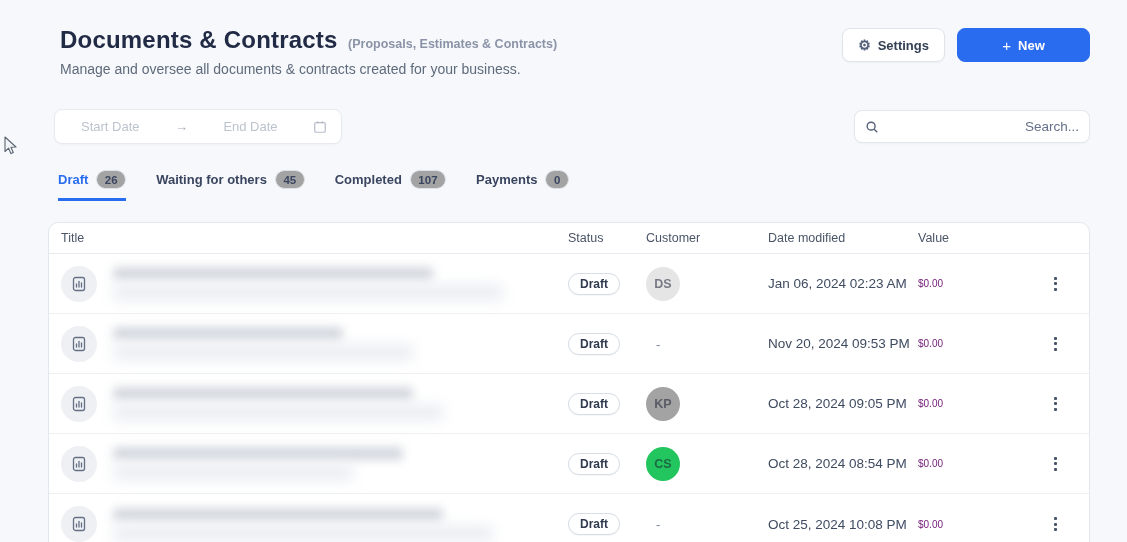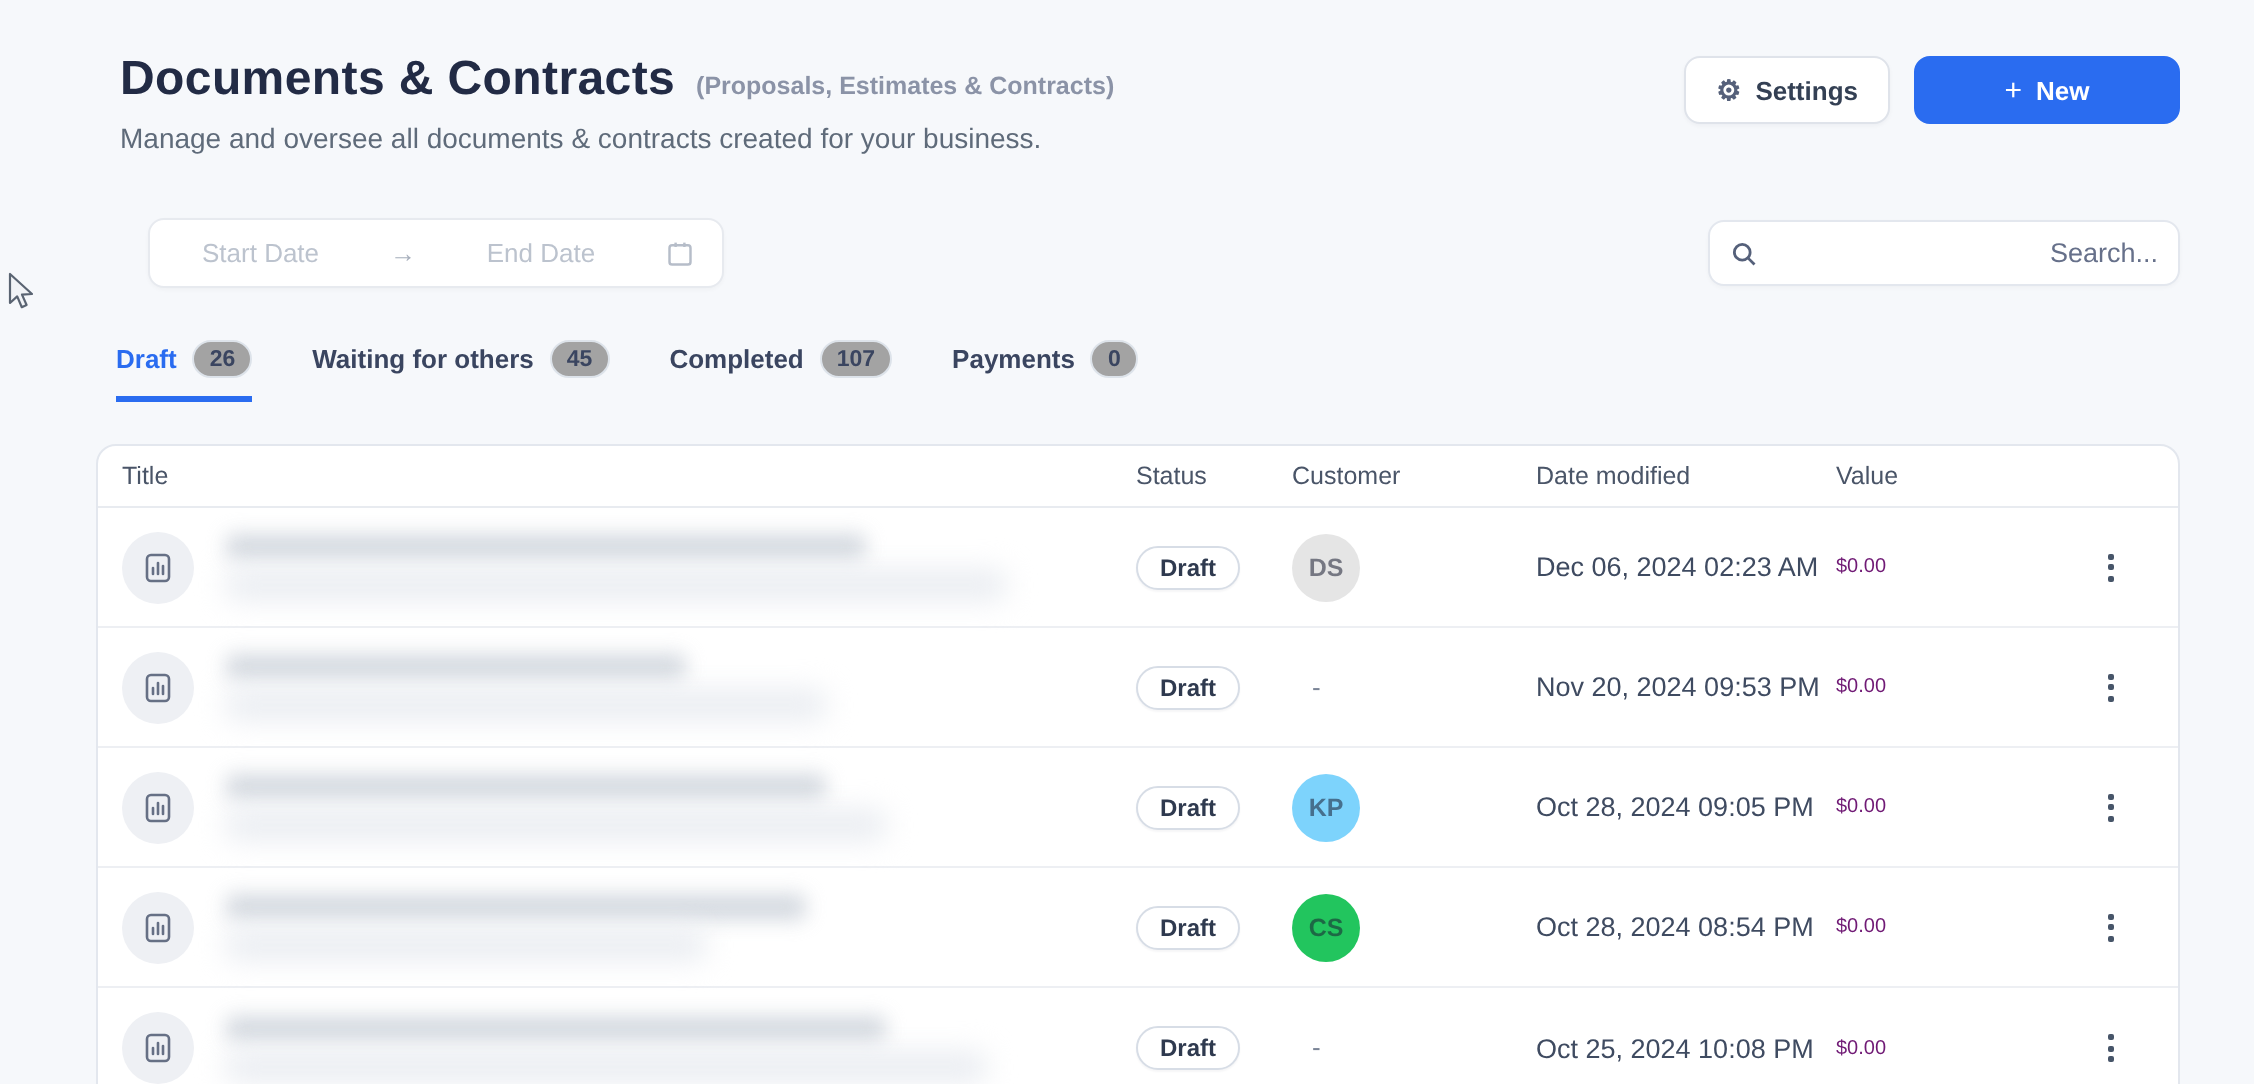--- a/index.html
+++ b/index.html
@@ -21,21 +21,21 @@
   .btn { height:34px; display:inline-flex; align-items:center; gap:7px; border-radius:8px;
          font-size:13px; font-weight:600; cursor:pointer; }
   .btn-settings { background:#fff; border:1px solid #dfe3ea; color:#344054; padding:0 15px;
                   box-shadow:0 1px 2px rgba(16,24,40,.04); }
   .btn-settings .gear { font-size:14px; color:#55607a; line-height:1; }
   .btn-new { background:#2a6cf0; border:1px solid #2a6cf0; color:#fff; width:133px; justify-content:center; }
   .btn-new .plus { font-size:15px; font-weight:500; }
 
   
   .filter-row { display:flex; justify-content:space-between; align-items:center; margin-top:32px; }
-  .date-range { margin-left:26px; width:288px; height:35px; background:#fff; border:1px solid #e7eaef;
+  .date-range { margin-left:6px; width:288px; height:35px; background:#fff; border:1px solid #e7eaef;
                 border-radius:8px; display:flex; align-items:center; justify-content:space-between;
                 padding:0 14px 0 26px; box-shadow:0 1px 2px rgba(16,24,40,.03); cursor:pointer;gap:20px; }
   .date-ph { font-size:13px; color:#bcc3ce; }
   .date-arrow { font-size:13px; color:#a7afbc; }
   .cal { width:14px; height:14px; stroke:#b6bdc9; fill:none; stroke-width:1.4; }
   .search-box { width:236px; height:33px; background:#fff; border:1px solid #e3e7ee; border-radius:8px;
                 display:flex; align-items:center; padding:0 10px; gap:7px;
                 box-shadow:0 1px 2px rgba(16,24,40,.03); }
   .search-box svg { width:14px; height:14px; stroke:#55607a; fill:none; stroke-width:1.6; flex:none; }
   .search-box input { border:0; outline:0; background:transparent; font-size:13.5px; width:100%;
@@ -170,21 +170,21 @@
       <div class="smudge s1" style="width: 320px;"></div>
       <div class="smudge s2" style="width: 390px;"></div>
     </div>
     <div>
       <span class="badge">Draft</span>
     </div>
     <div>
       <span class="avatar" style="background: #e5e5e5;">DS</span>
       
     </div>
-    <div class="date-cell">Dec 06, 2024 02:23 AM</div>
+    <div class="date-cell">Jan 06, 2024 02:23 AM</div>
     <div class="value-cell">$0.00</div>
     <div class="menu-cell">
       <span class="kebab">
               <i></i>
               <i></i>
               <i></i>
             </span>
     </div>
   </div>
 
@@ -233,21 +233,21 @@
       </span>
     </div>
     <div class="title-cell">
       <div class="smudge s1" style="width: 300px;"></div>
       <div class="smudge s2" style="width: 330px;"></div>
     </div>
     <div>
       <span class="badge">Draft</span>
     </div>
     <div>
-      <span class="avatar" style="background: #7dd3fc;">KP</span>
+      <span class="avatar" style="background: #a3a3a3;">KP</span>
       
     </div>
     <div class="date-cell">Oct 28, 2024 09:05 PM</div>
     <div class="value-cell">$0.00</div>
     <div class="menu-cell">
       <span class="kebab">
               <i></i>
               <i></i>
               <i></i>
             </span>

